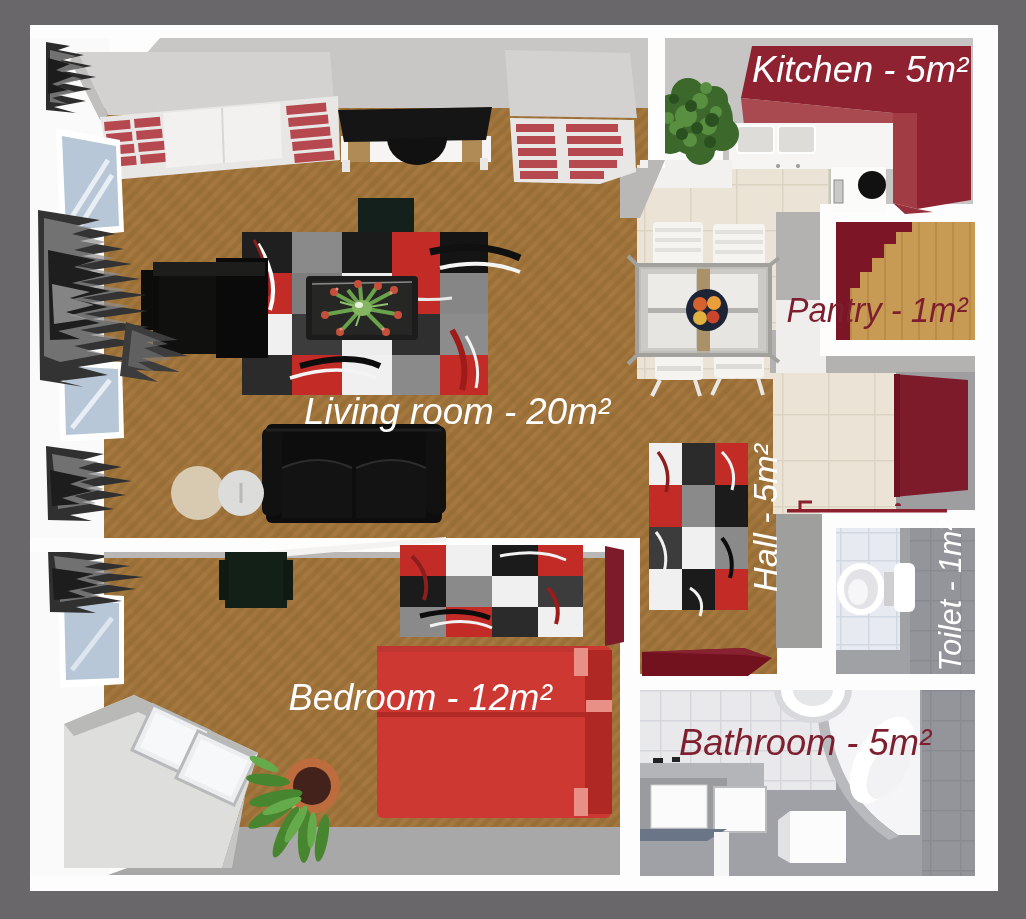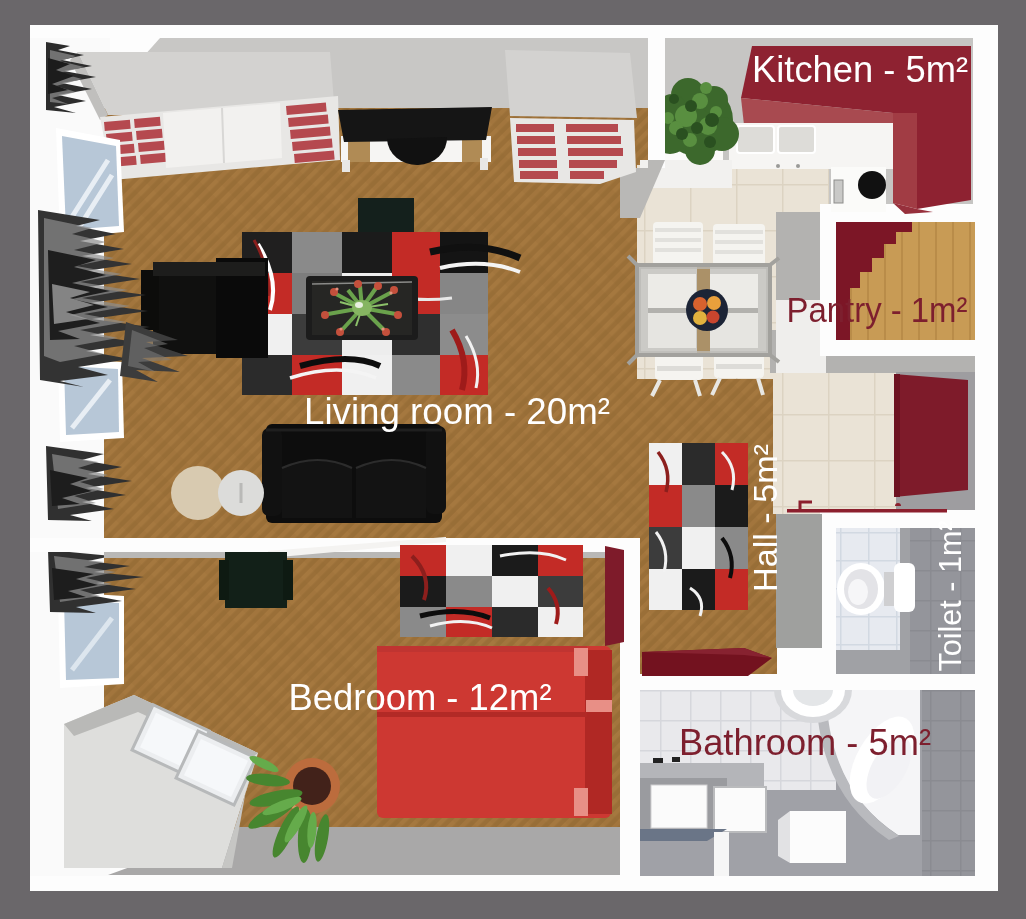--- a/index.html
+++ b/index.html
@@ -1,16 +1,16 @@
 <!DOCTYPE html>
 <html><head>
 <meta charset="utf-8">
 <style>
 html,body{margin:0;padding:0;background:#6a676a;}
-#scene{position:relative;width:1026px;height:896px;overflow:hidden;}
+#scene{position:relative;width:1026px;height:896px;overflow:hidden;font-style:italic;}
 text{font-family:"Liberation Sans",sans-serif;}
 </style>
 </head>
 <body>
 <div id="scene">
 <svg width="1026" height="919" viewBox="0 0 1026 919">
 <defs>
 <pattern id="wood" width="9" height="9" patternUnits="userSpaceOnUse" patternTransform="rotate(45)">
   <rect width="9" height="9" fill="#a0733c"></rect>
   <rect width="4.5" height="9" fill="#a5783f"></rect>

